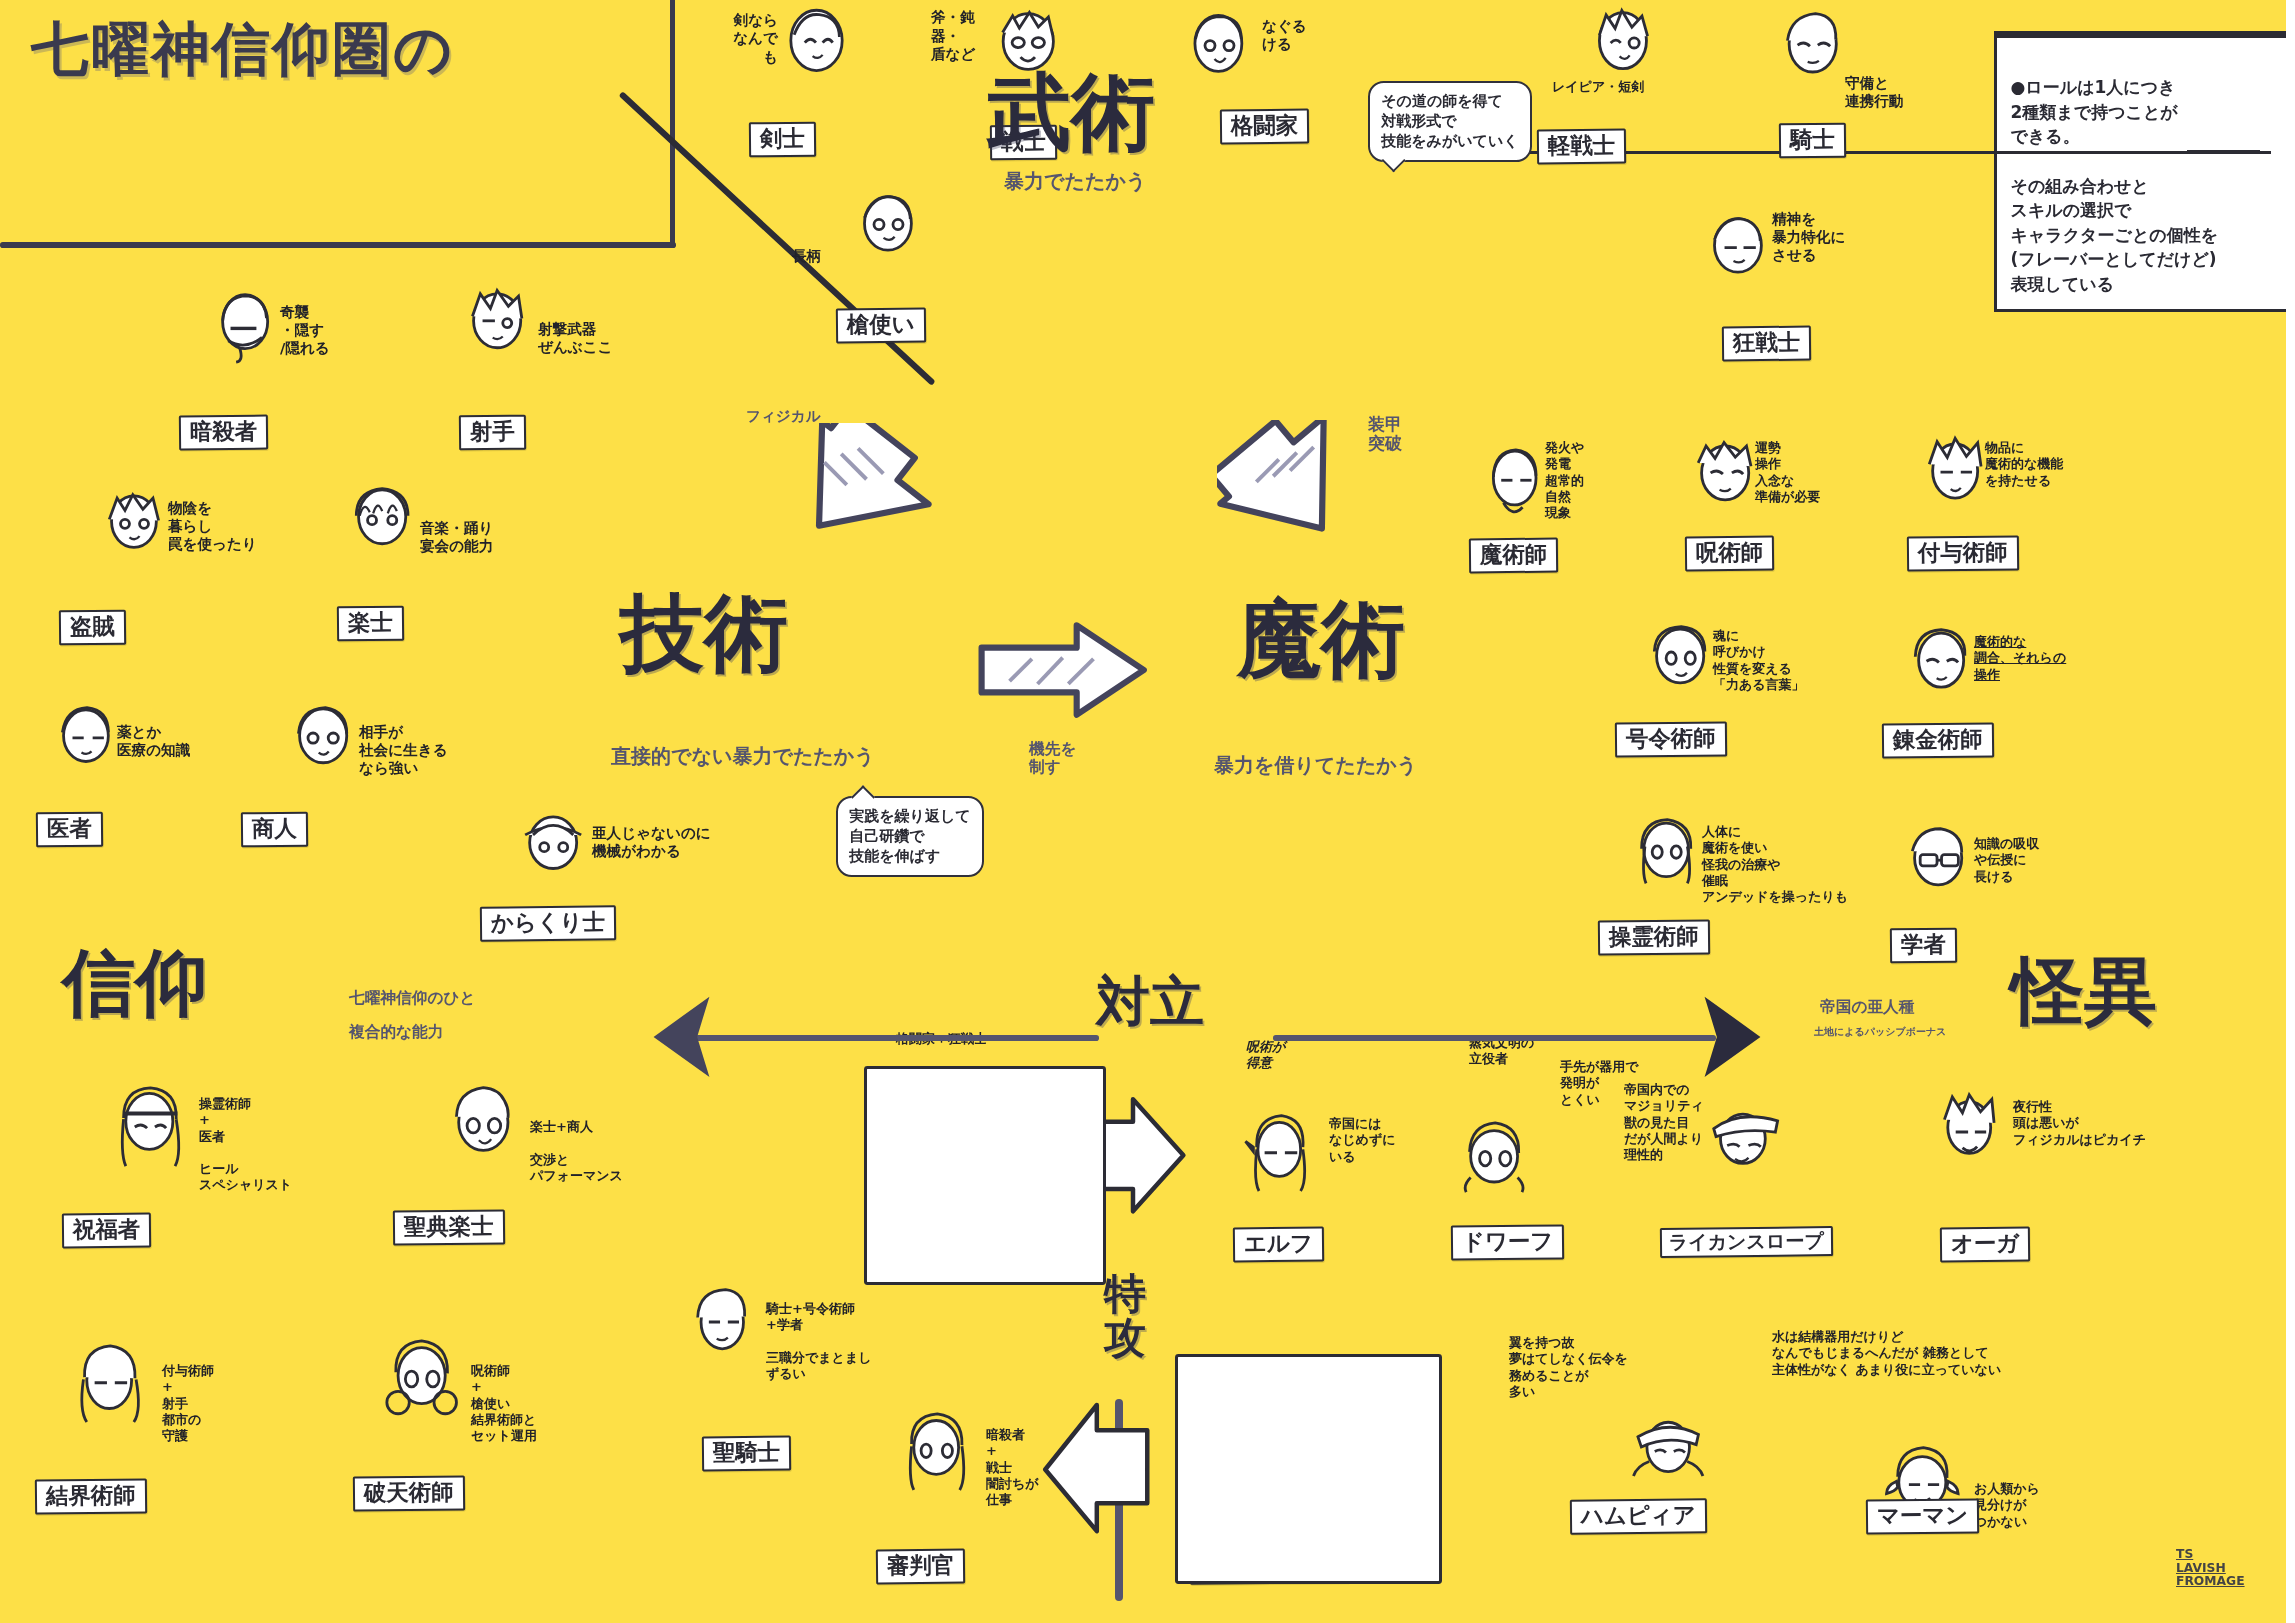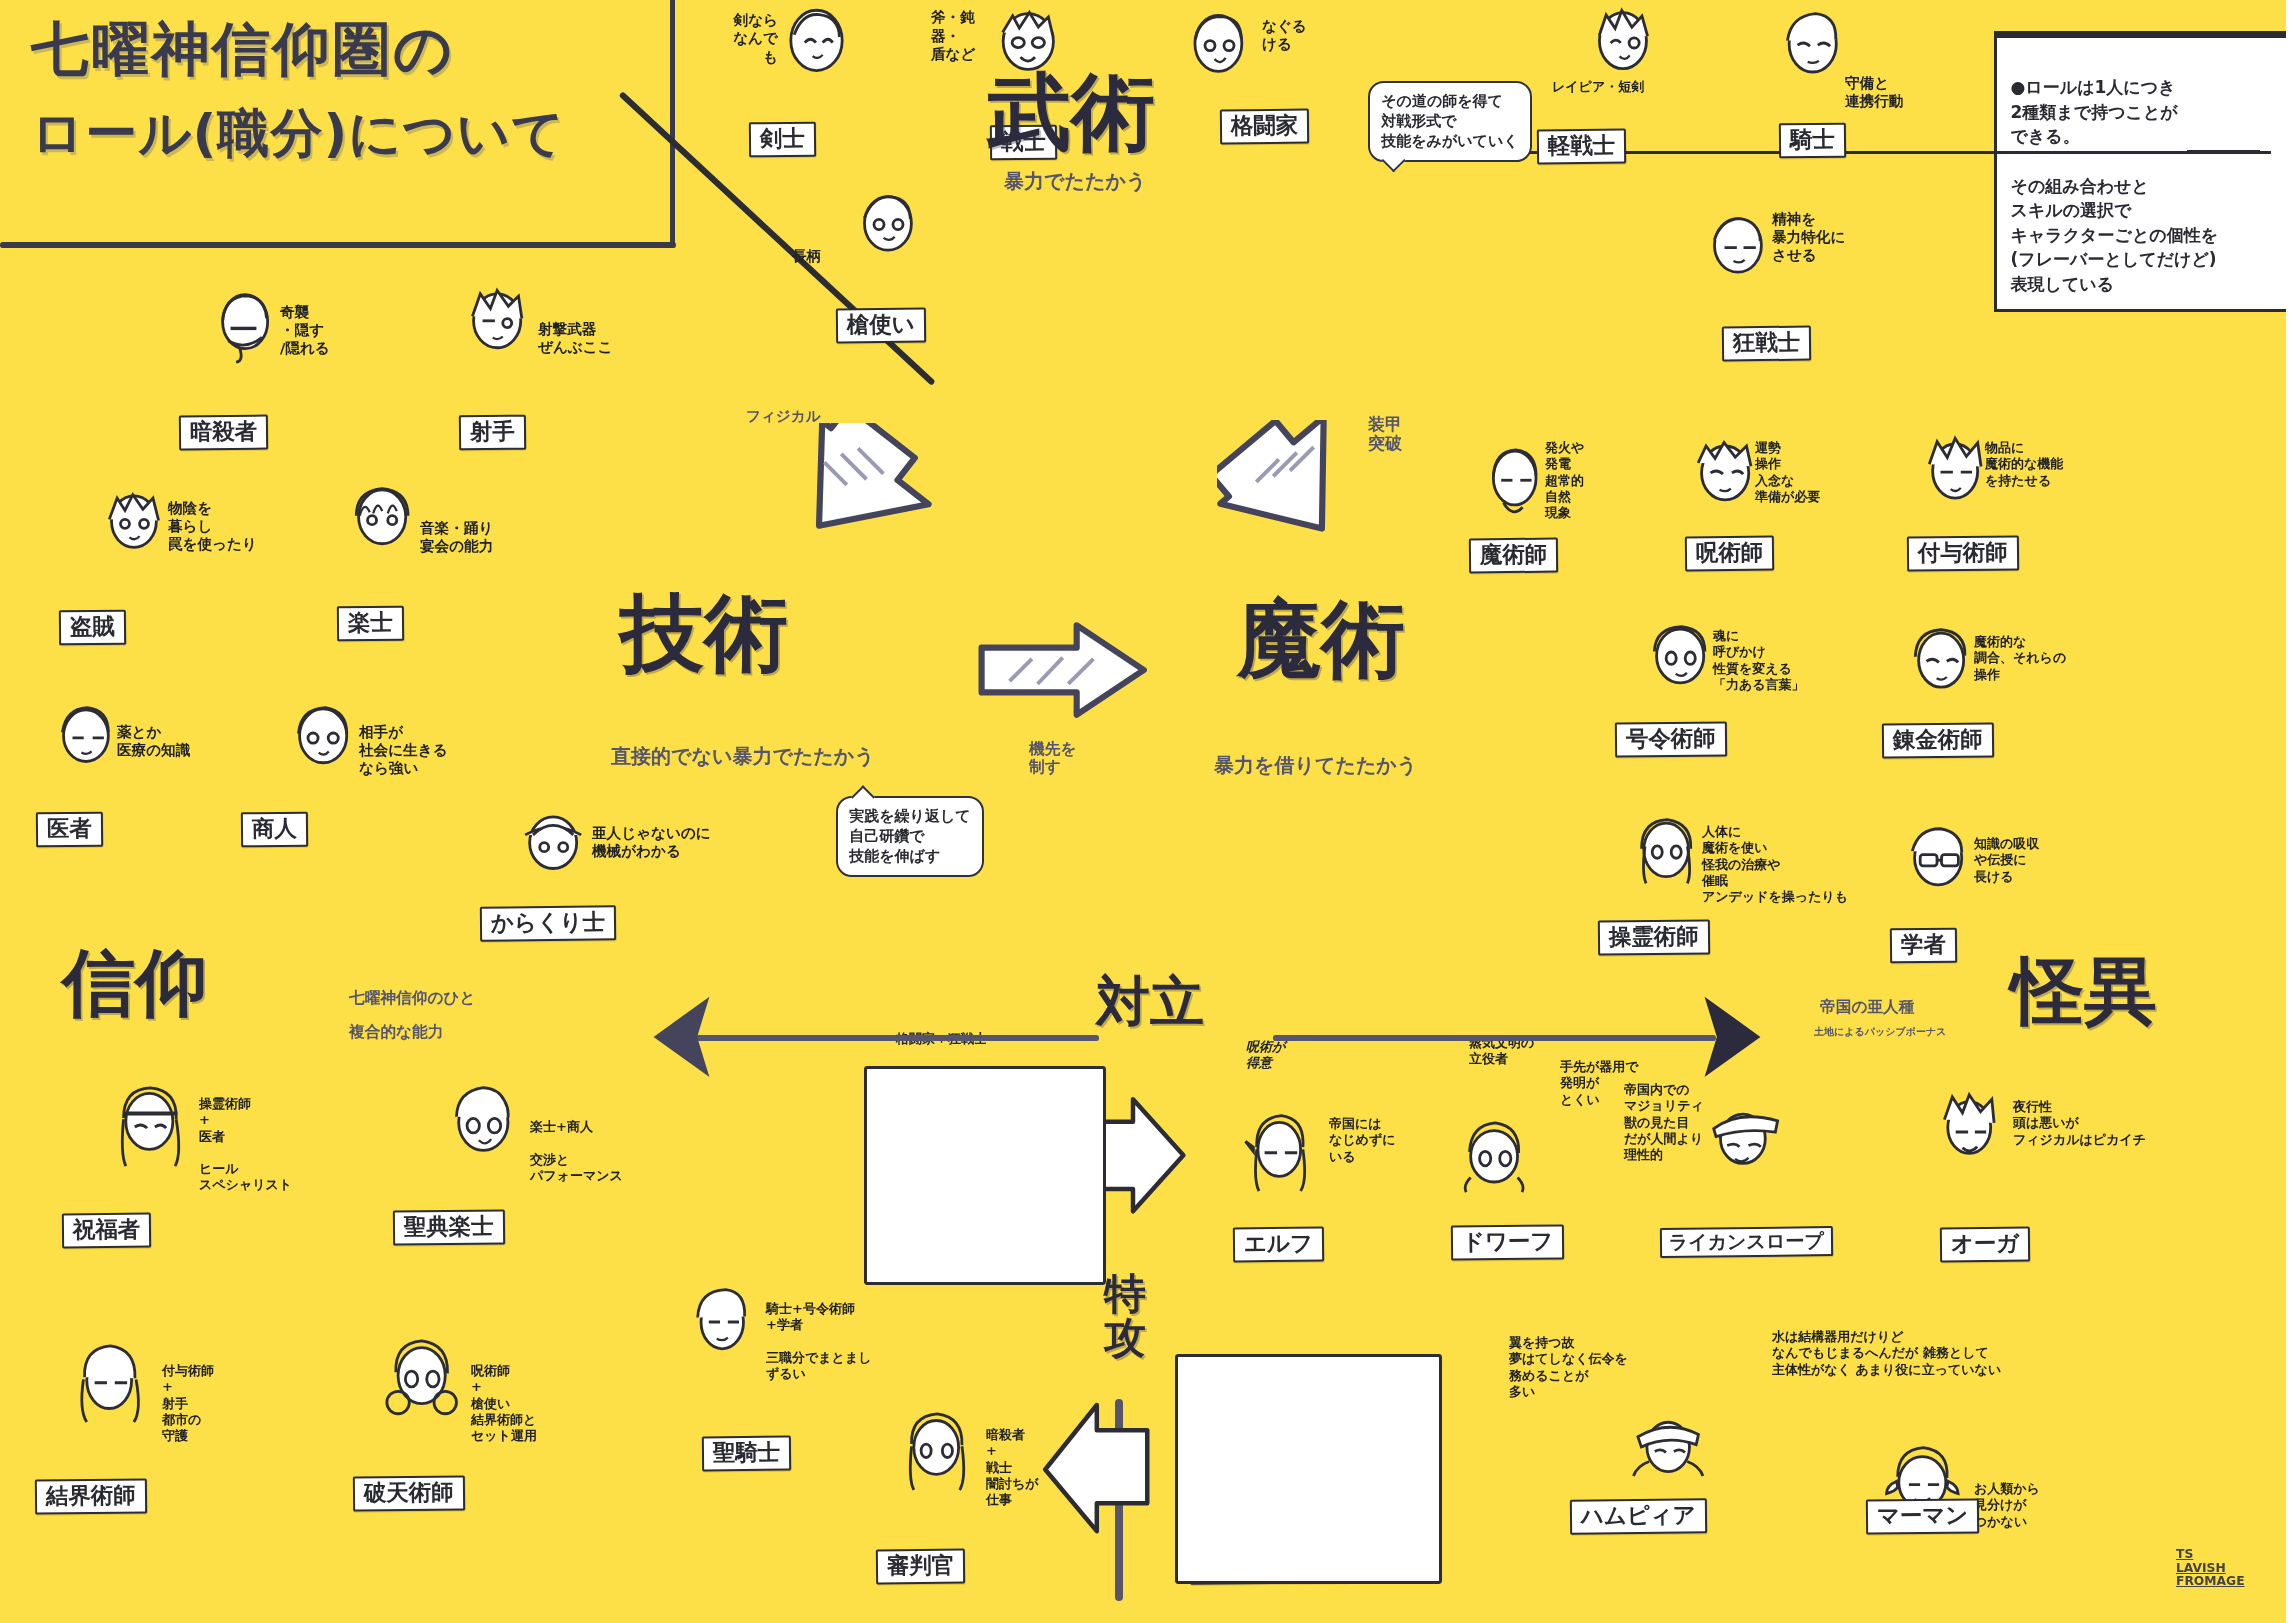--- a/index.html
+++ b/index.html
@@ -76,21 +76,20 @@
   .divider{position:absolute;background:#2b2b33;}
   .sig{position:absolute;font-size:12.3px;color:#444;font-weight:700;line-height:1.1;}
 </style>
 </head>
 <body>
 
 <div id="stage">
 
   <div class="abs hand" style="left:31px;top:11.2px;width:673px;">
     <div style="font-size:58px;font-weight:700;color:#3a3a4e;letter-spacing:.04em;text-shadow:2.2px 2.8px 0 rgba(90,90,120,.3);">七曜神信仰圏の</div>
-    <div style="font-size:52px;font-weight:700;color:#3a3a4e;letter-spacing:.02em;margin-top:10px;text-shadow:2.2px 2.8px 0 rgba(90,90,120,.3);">ロール(職分)について</div>
   </div>
   <div class="divider" style="left:670px;top:0;width:5px;height:247px;background:#3a3a4e;"></div>
   <div class="divider" style="left:0;top:242px;width:676px;height:6.2px;background:#3a3a4e;border-radius:2.8px;"></div>
 
   <div class="panel abs" style="left:1994px;top:31px;width:280px;">
     <span>●</span><span>ロールは1人につき
 2種類まで持つことが
 できる。
 
 その組み合わせと
@@ -493,21 +492,21 @@
 操作
 入念な
 準備が必要</div>
   <div class="abs note sm" style="left:1985px;top:440px;">物品に
 魔術的な機能
 を持たせる</div>
   <div class="abs note sm" style="left:1713px;top:628px;">魂に
 呼びかけ
 性質を変える
 「力ある言葉」</div>
-  <div class="abs note sm" style="left:1974px;top:634px;">魔術的な
+  <div class="abs note sm" style="left:1974px;top:634px;text-decoration:underline;">魔術的な
 調合、それらの
 操作</div>
   <div class="abs note xs" style="left:1702px;top:824px;">人体に
 魔術を使い
 怪我の治療や
 催眠
 アンデッドを操ったりも</div>
   <div class="abs note sm" style="left:1974px;top:836px;">知識の吸収
 や伝授に
 長ける</div>

